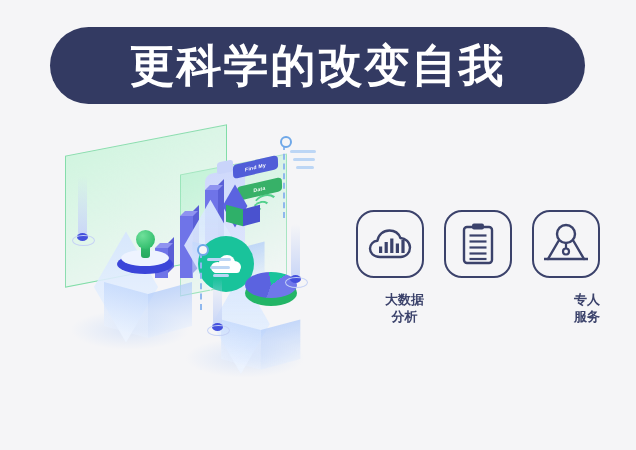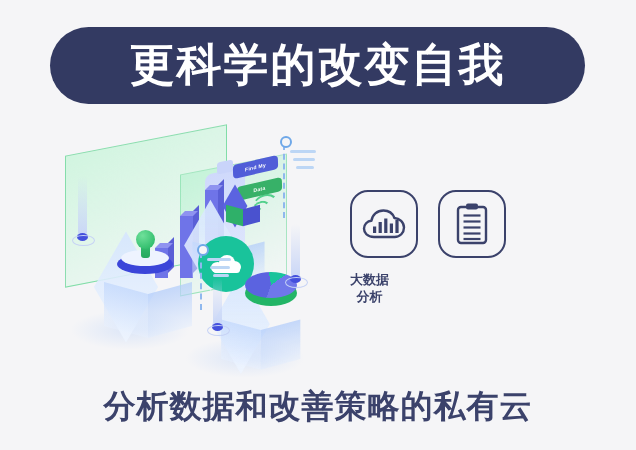--- a/index.html
+++ b/index.html
@@ -12,21 +12,21 @@
   .stage{position:absolute;inset:0;}
 
   
   .title-pill{
     position:absolute;left:50px;top:27px;width:535px;height:77px;
     background:#333a62;border-radius:40px;
     display:flex;align-items:center;justify-content:center;
   }
   .title-pill .title-text{
     color:#ffffff;font-size:45px;font-weight:bold;letter-spacing:2px;
-    line-height:1;white-space:nowrap;font-family:Liberation Serif, serif;
+    line-height:1;white-space:nowrap;
   }
 
   
   .illus{position:absolute;left:35px;top:128px;width:310px;height:240px;}
 
   .glass-panel{
     position:absolute;left:30px;top:12px;width:160px;height:130px;
     background:linear-gradient(160deg,rgba(180,245,205,.55),rgba(225,252,236,.25));
     border:1px solid rgba(60,200,120,.55);
     transform:skewY(-11deg);
@@ -172,21 +172,21 @@
   .lines.l1 i:nth-child(1){width:26px;margin-left:0;}
   .lines.l1 i:nth-child(2){width:22px;margin-left:3px;}
   .lines.l1 i:nth-child(3){width:18px;margin-left:6px;}
   .lines.l2{left:172px;top:130px;}
   .lines.l2 i:nth-child(1){width:24px;}
   .lines.l2 i:nth-child(2){width:20px;margin-left:3px;}
   .lines.l2 i:nth-child(3){width:16px;margin-left:6px;}
 
   
   .features{position:absolute;left:350px;top:190px;width:250px;display:flex;gap:14px;}
-  .feature{width:74px;display:flex;flex-direction:column;align-items:flex-start;}
+  .feature{width:74px;display:flex;flex-direction:column;align-items:flex-end;margin-top:20px;}
   .feature .icon-box{
     width:64px;height:64px;border:2px solid #3b426b;border-radius:18px;
     display:flex;align-items:center;justify-content:center;background:transparent;
   }
   .feature .cap{
     margin-top:13px;color:#3b426b;font-size:13px;font-weight:bold;line-height:17px;
     text-align:center;white-space:pre-line;
   }
 
   
@@ -328,17 +328,30 @@
           <rect x="14" y="1.5" width="12" height="6" rx="2" fill="#3b426b"></rect>
           <line x1="11.5" y1="13.5" x2="28.5" y2="13.5" stroke="#3b426b" stroke-width="2.2"></line>
           <line x1="11.5" y1="19.5" x2="28.5" y2="19.5" stroke="#3b426b" stroke-width="2.2"></line>
           <line x1="11.5" y1="25.5" x2="28.5" y2="25.5" stroke="#3b426b" stroke-width="2.2"></line>
           <line x1="11.5" y1="31.5" x2="28.5" y2="31.5" stroke="#3b426b" stroke-width="2.2"></line>
           <line x1="11.5" y1="37" x2="28.5" y2="37" stroke="#3b426b" stroke-width="2.2"></line>
         </svg>
       </div>
     </div>
 
+    <div class="feature">
+      <div class="icon-box">
+        <svg width="48" height="42" viewBox="0 0 48 42">
+          <circle cx="24" cy="11" r="9" fill="none" stroke="#3b426b" stroke-width="2.4"></circle>
+          <path d="M16.5 18 L6 36" fill="none" stroke="#3b426b" stroke-width="2.4" stroke-linecap="round"></path>
+          <path d="M31.5 18 L42 36" fill="none" stroke="#3b426b" stroke-width="2.4" stroke-linecap="round"></path>
+          <path d="M24 20 L24 25" stroke="#3b426b" stroke-width="2.2"></path>
+          <circle cx="24" cy="28.5" r="3" fill="none" stroke="#3b426b" stroke-width="2.2"></circle>
+          <line x1="2" y1="36" x2="46" y2="36" stroke="#3b426b" stroke-width="2.6"></line>
+        </svg>
+      </div>
+      <div class="cap">专人
+服务</div>
+    </div>
   </div>
 
-  <div class="tagline">分析数据和改善策略的私有云</div>
 
 </div>
 
 </body></html>

